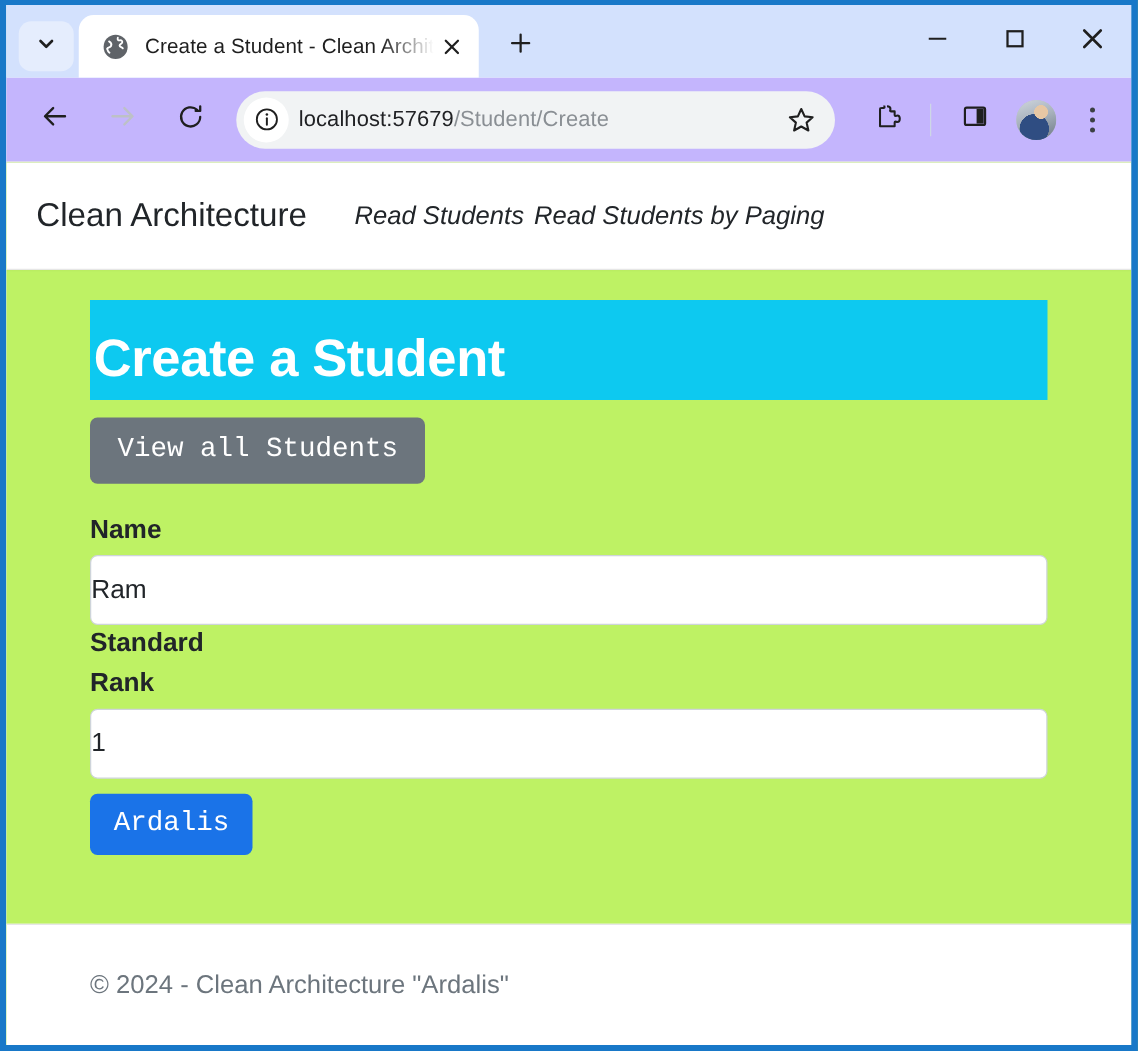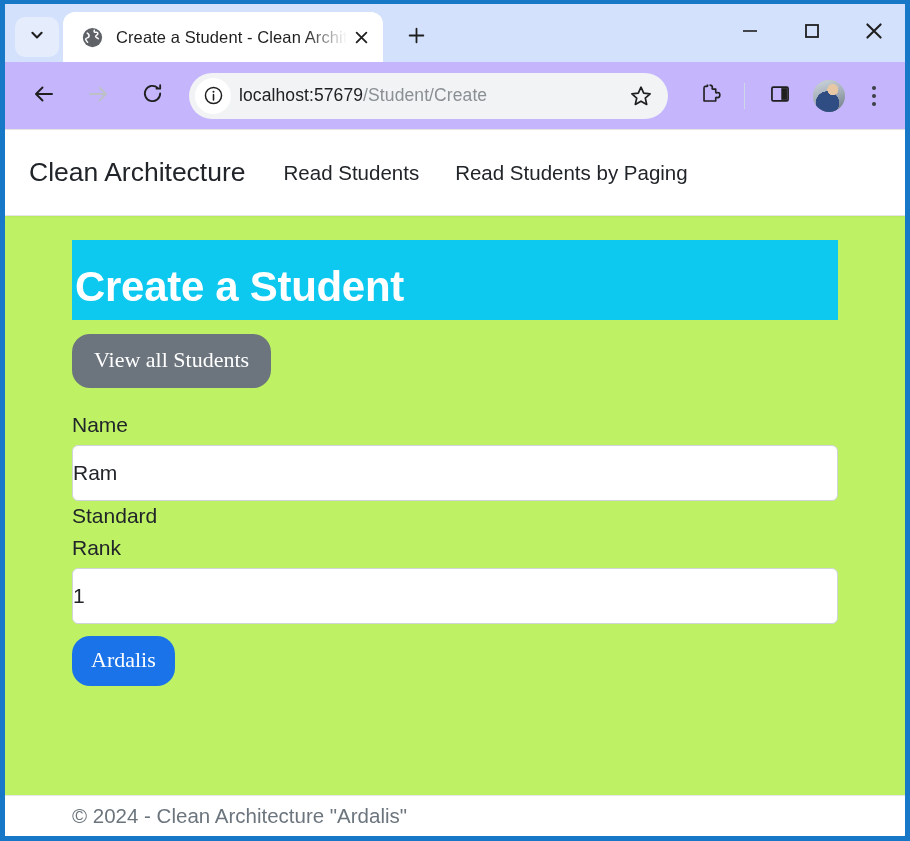--- a/index.html
+++ b/index.html
@@ -251,21 +251,22 @@
   }
   .brand {
     font-size: 26.5px;
     color: #212529;
     margin-right: 38px;
     white-space: nowrap;
   }
   .nav-links {
     display: flex;
     align-items: flex-start;
-    gap: 36px;
+    gap: 8px;
+    font-style: italic;
   }
   .nav-link {
     font-size: 20.5px;
     color: #212529;
     white-space: nowrap;
   }
 
   
   .site-main {
     flex: 1;
@@ -278,22 +279,22 @@
     font-size: 42px;
     font-weight: bold;
     line-height: 1.15;
     padding: 23px 0 9px 3px;
     margin-bottom: 14px;
     letter-spacing: -0.3px;
   }
   .btn {
     display: inline-block;
     border: none;
-    border-radius: 18px;
-    font-family: Liberation Serif, serif;
+    border-radius: 6px;
+    font-family: Liberation Mono, monospace;
     cursor: pointer;
     white-space: nowrap;
   }
   .btn-secondary {
     background: #6c757d;
     color: #ffffff;
     font-size: 22px;
     padding: 13px 22px 15px 22px;
   }
   .btn-primary {
@@ -302,41 +303,42 @@
     font-size: 22px;
     padding: 11px 19px 13px 19px;
   }
   .form-wrap { margin-top: 25px; }
   .field { margin-bottom: 3px; }
   .field-label {
     display: block;
     font-size: 21px;
     color: #212529;
     margin-bottom: 8px;
+    font-weight: bold;
   }
   .field-input {
     width: 100%;
     height: 56px;
     border: 1px solid #ced4da;
     border-radius: 6px;
     font-family: inherit;
     font-size: 21px;
     color: #212529;
     padding: 0 0;
     background: #fff;
     outline: none;
   }
   .field + .field { margin-top: 2px; }
   .submit-row { margin-top: 12px; }
 
   
   .site-footer {
     flex: 0 0 auto;
     border-top: 1px solid #e6e6e6;
-    padding: 8px 67px;
+    padding: 36px 67px;
     font-size: 20.5px;
     color: #6c757d;
     background: #fff;
   }
 </style>
 </head>
 <body>
 
 <div class="window">
   <div class="window-inner">

